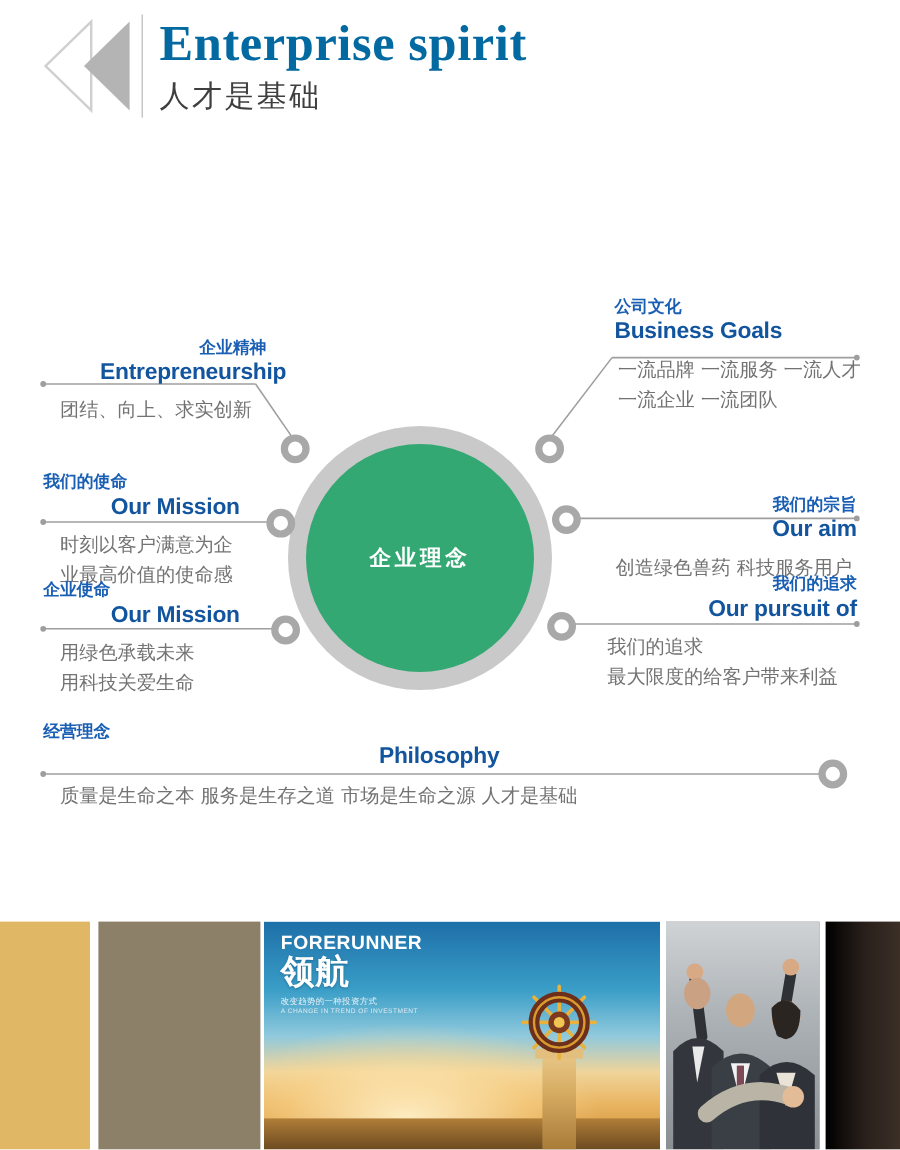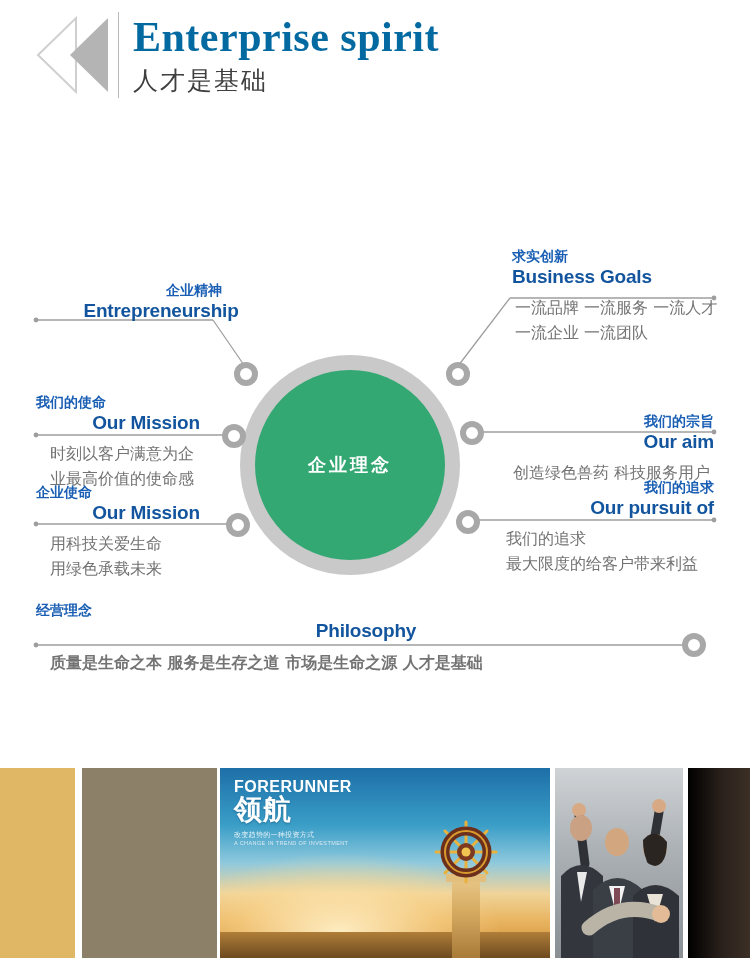--- a/index.html
+++ b/index.html
@@ -188,24 +188,27 @@
   <div class="node" style="left:460px;top:291px;"></div>
   <div class="node" style="left:226px;top:383px;"></div>
   <div class="node" style="left:456px;top:380px;"></div>
 
   <div class="node" style="left:682px;top:503px;"></div>
 </div>
 
 <div class="blk" style="left:36px;top:282px;width:250px;">
   <div class="cn-title" style="text-align:right;padding-right:64px;">企业精神</div>
   <div class="en-title">Entrepreneurship</div>
+  <div class="body body-pad" style="padding-top:9px;">
+    <div>团结、向上、求实创新</div>
+  </div>
 </div>
 
 <div class="blk right" style="left:440px;top:248px;width:274px;">
-  <div class="cn-title" style="text-align:left;padding-left:72px;">求实创新</div>
+  <div class="cn-title" style="text-align:left;padding-left:72px;">公司文化</div>
   <div class="en-title en-big" style="text-align:left;padding-left:72px;">Business Goals</div>
   <div class="body" style="padding-top:9px;text-align:left;padding-left:75px;">
     <div>一流品牌 一流服务 一流人才</div>
     <div>一流企业 一流团队</div>
   </div>
 </div>
 
 <div class="blk" style="left:36px;top:394px;width:220px;">
   <div class="cn-title">我们的使命</div>
   <div class="en-title">Our Mission</div>
@@ -220,38 +223,38 @@
   <div class="en-title en-big">Our aim</div>
   <div class="body body-pad" style="padding-top:9px;">
     <div>创造绿色兽药 科技服务用户</div>
   </div>
 </div>
 
 <div class="blk" style="left:36px;top:484px;width:220px;">
   <div class="cn-title">企业使命</div>
   <div class="en-title">Our Mission</div>
   <div class="body body-pad" style="padding-top:9px;">
+    <div>用绿色承载未来</div>
     <div>用科技关爱生命</div>
-    <div>用绿色承载未来</div>
   </div>
 </div>
 
 <div class="blk right" style="left:450px;top:479px;width:264px;">
   <div class="cn-title">我们的追求</div>
   <div class="en-title en-big">Our pursuit of</div>
   <div class="body" style="padding-top:9px;text-align:left;padding-left:56px;">
     <div>我们的追求</div>
     <div>最大限度的给客户带来利益</div>
   </div>
 </div>
 
 <div class="blk" style="left:36px;top:602px;width:660px;">
   <div class="cn-title">经营理念</div>
   <div class="en-title">Philosophy</div>
-  <div class="body body-pad" style="padding-top:10px;font-weight:bold;">
+  <div class="body body-pad" style="padding-top:10px;">
     <div>质量是生命之本  服务是生存之道  市场是生命之源  人才是基础</div>
   </div>
 </div>
 
 <div class="strip">
 
   <div class="panel p-gold"></div>
   <div class="panel p-taupe"></div>
 
   <div class="panel p-poster">

